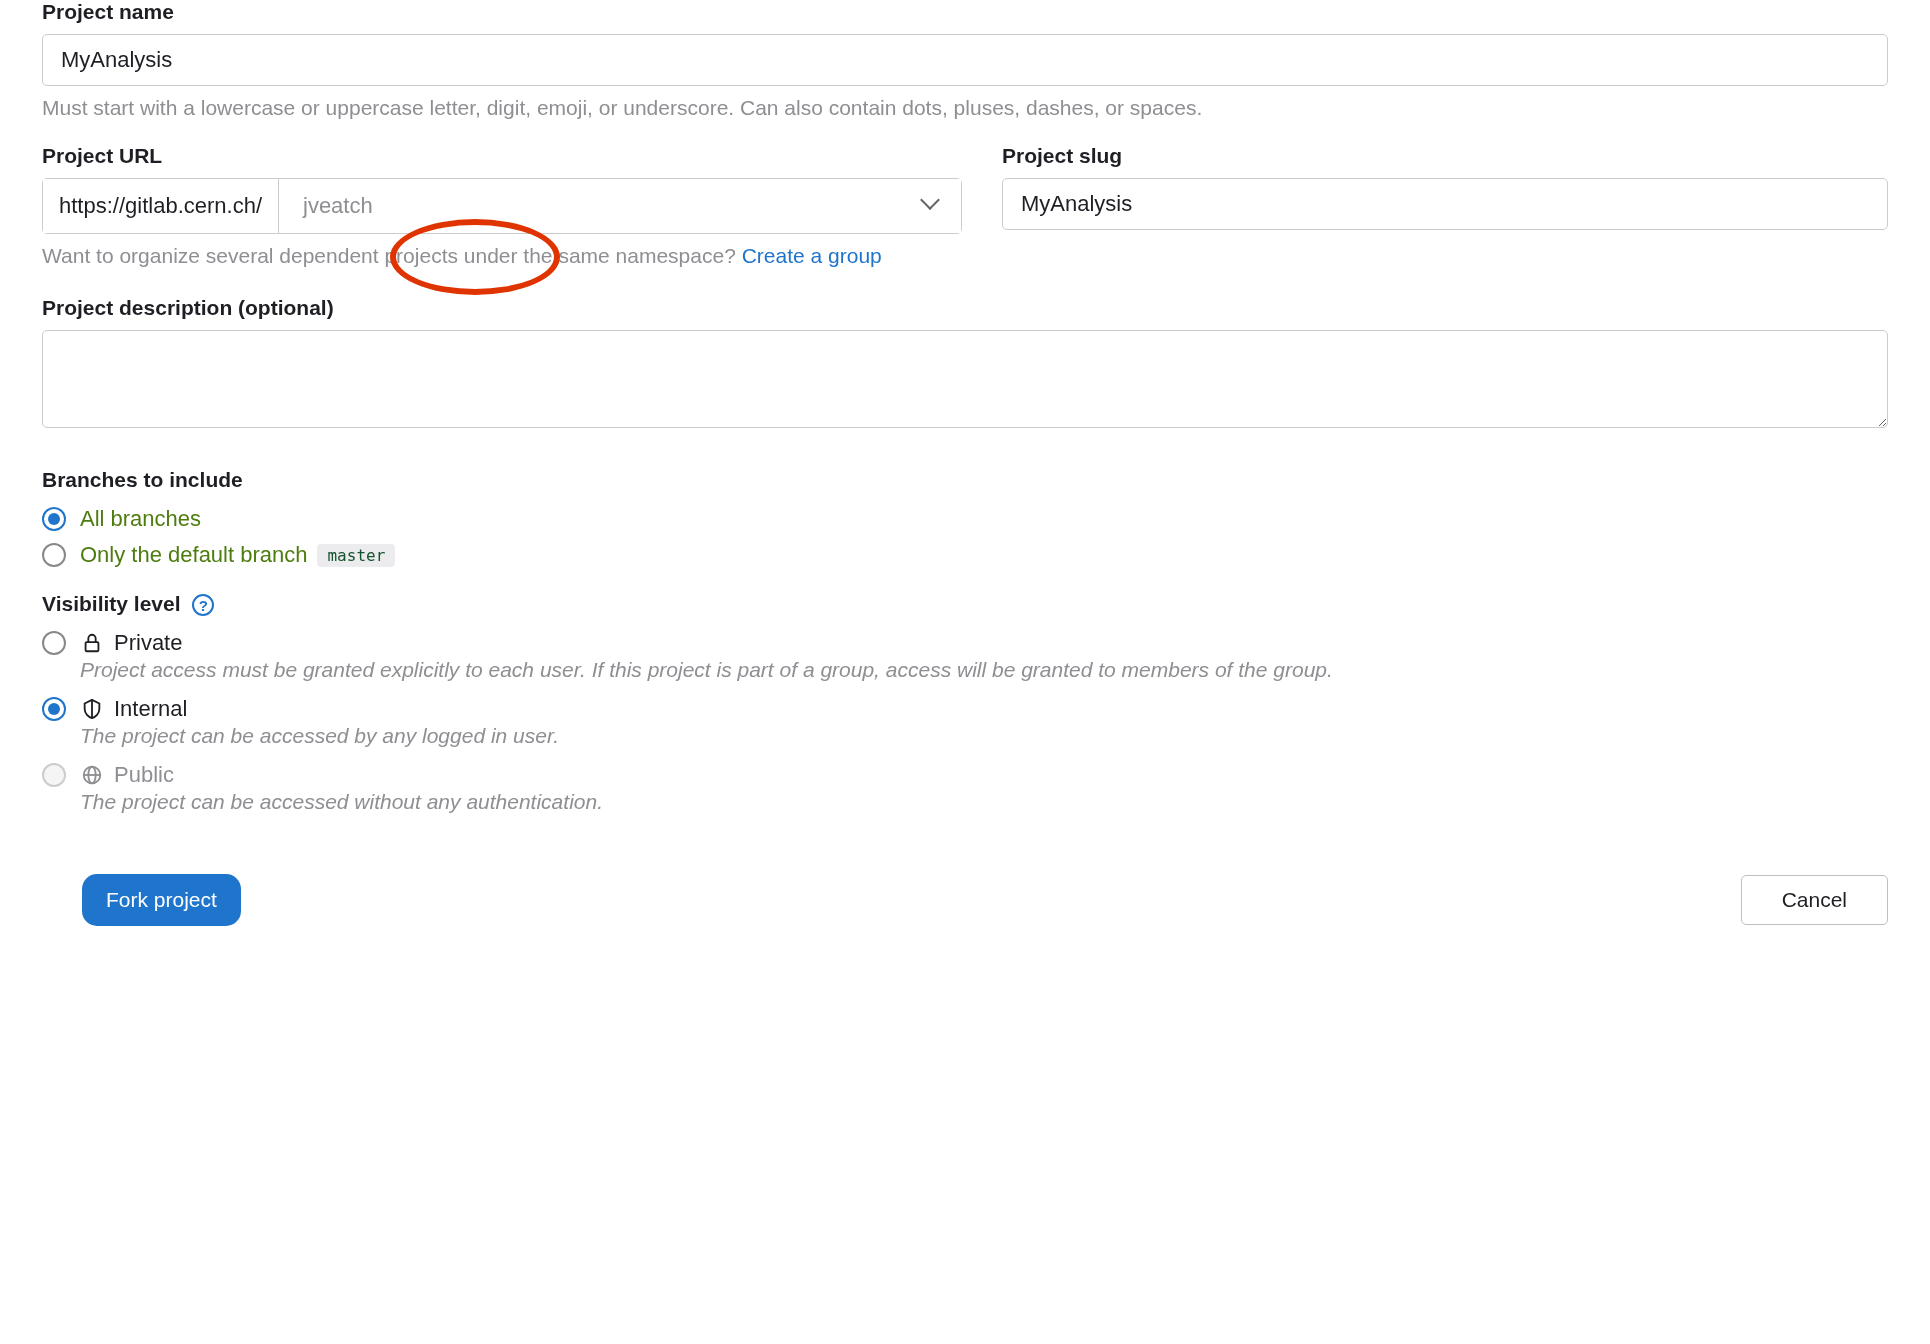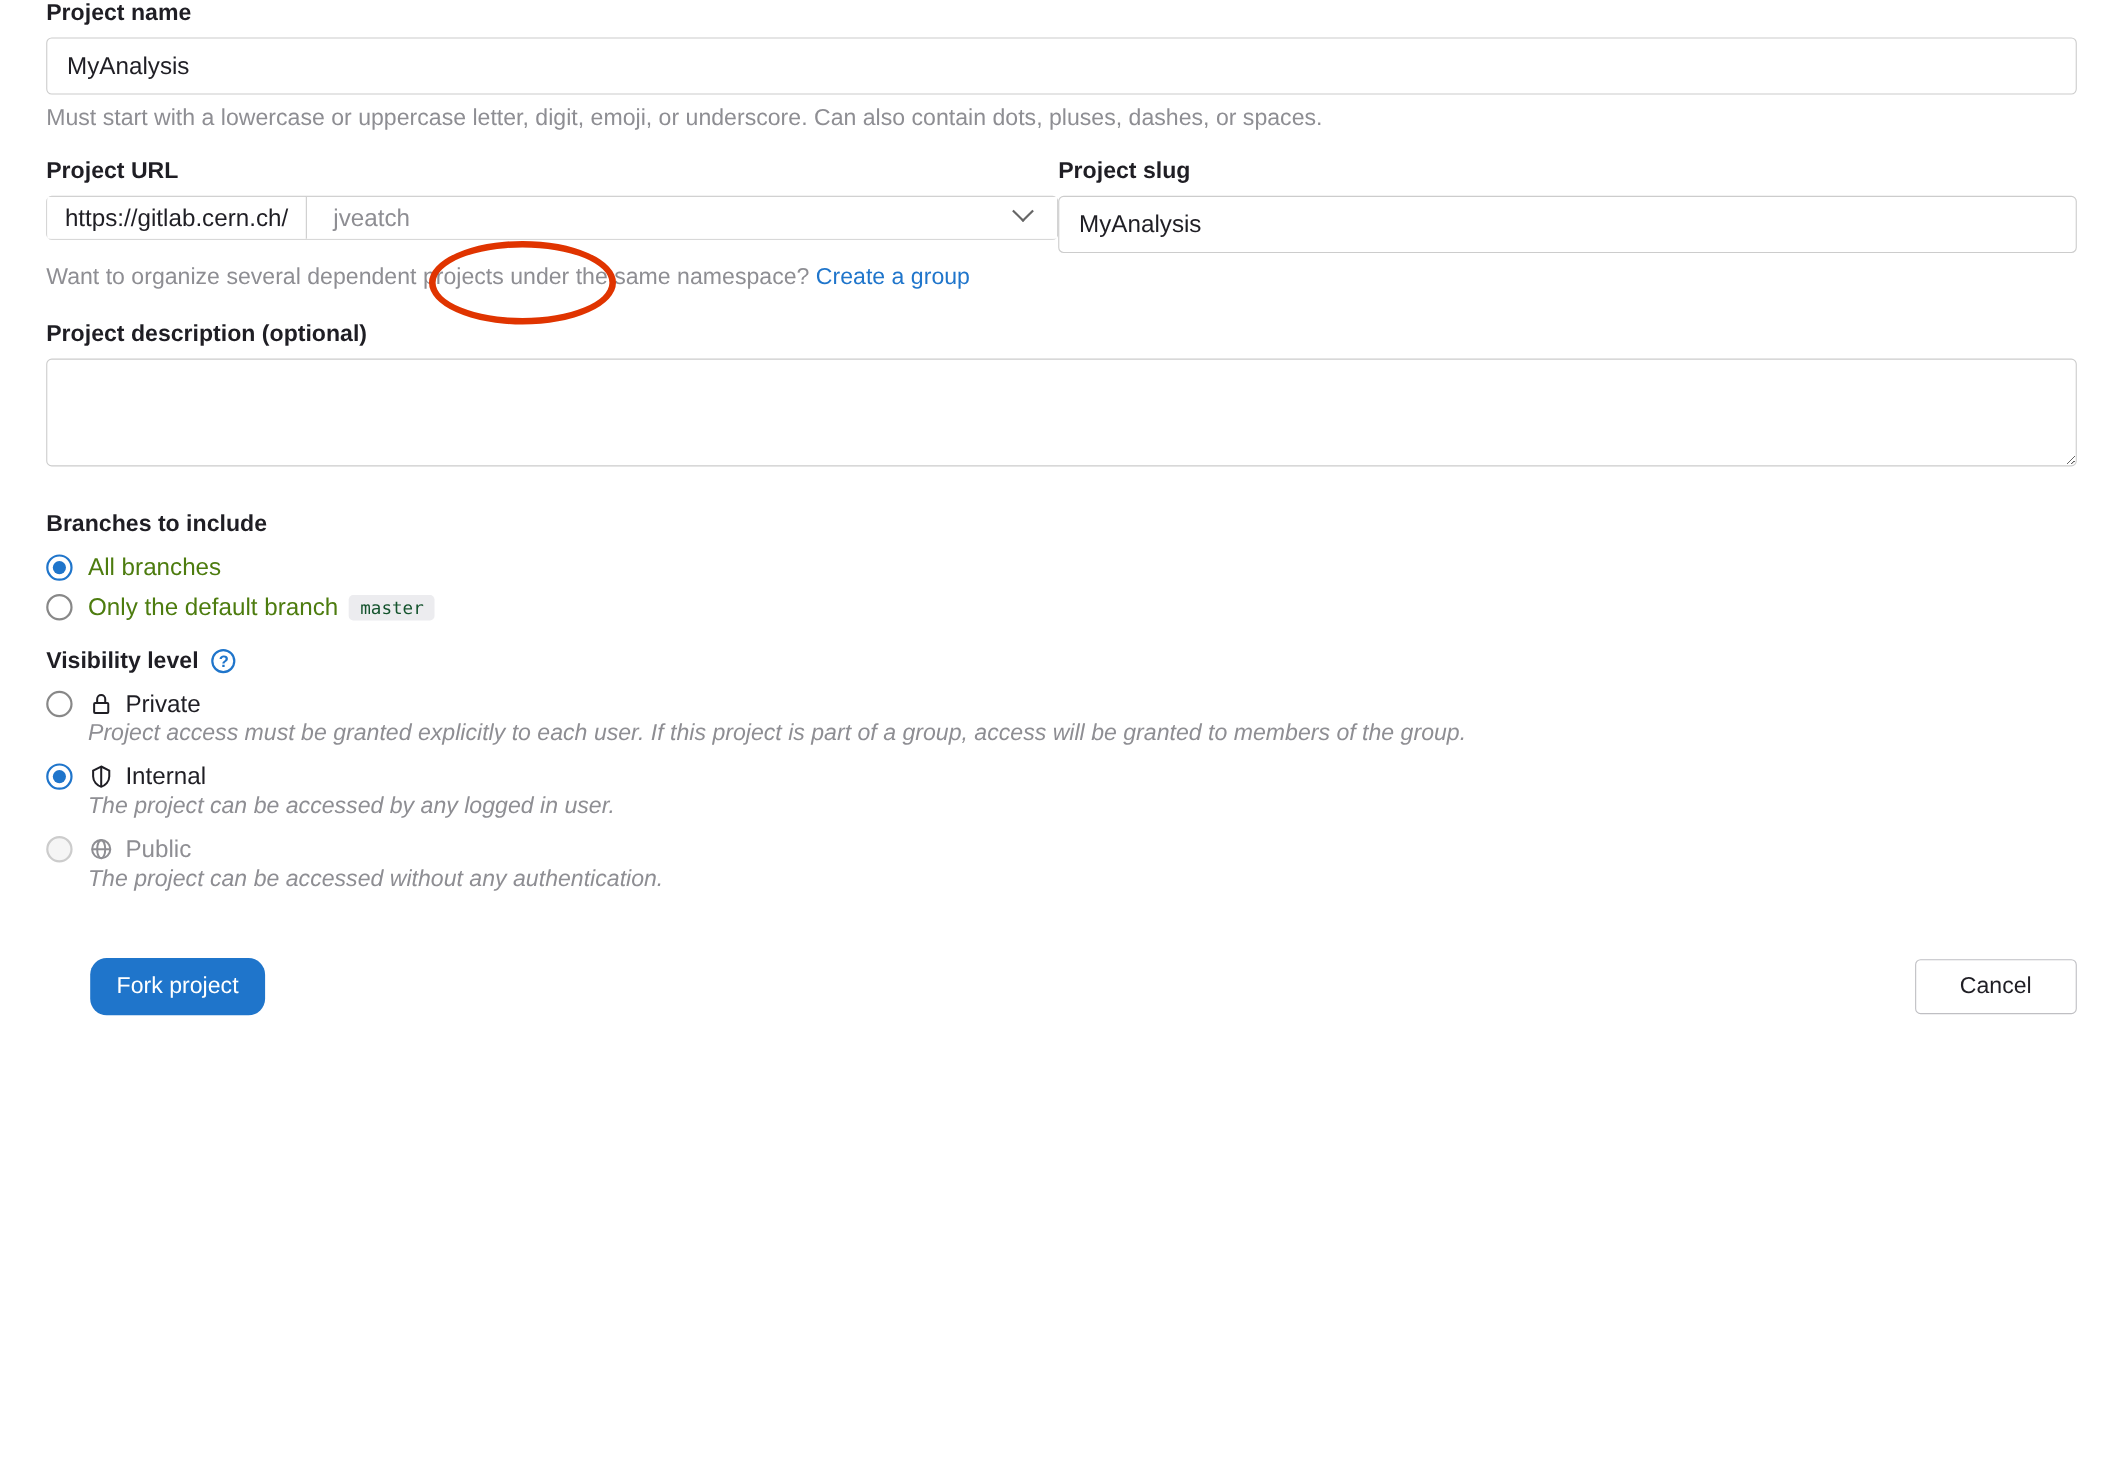--- a/index.html
+++ b/index.html
@@ -54,33 +54,34 @@
       font-size: 21px;
       color: #8e8e93;
       margin-top: 10px;
     }
     .group-hint a {
       color: #1f75cb;
       text-decoration: none;
     }
     .url-row {
       display: flex;
+      gap: 40px;
     }
     .url-col-left {
       flex: 0 0 920px;
     }
     .url-col-right {
       flex: 1;
     }
     .url-input-wrap {
       display: flex;
       border: 1px solid #ccc;
       border-radius: 5px;
       overflow: visible;
-      height: 40px;
+      height: 56px;
       position: relative;
     }
     .url-base {
       padding: 12px 16px;
       font-size: 22px;
       color: #1f1e24;
       background: #fff;
       display: flex;
       align-items: center;
       white-space: nowrap;

